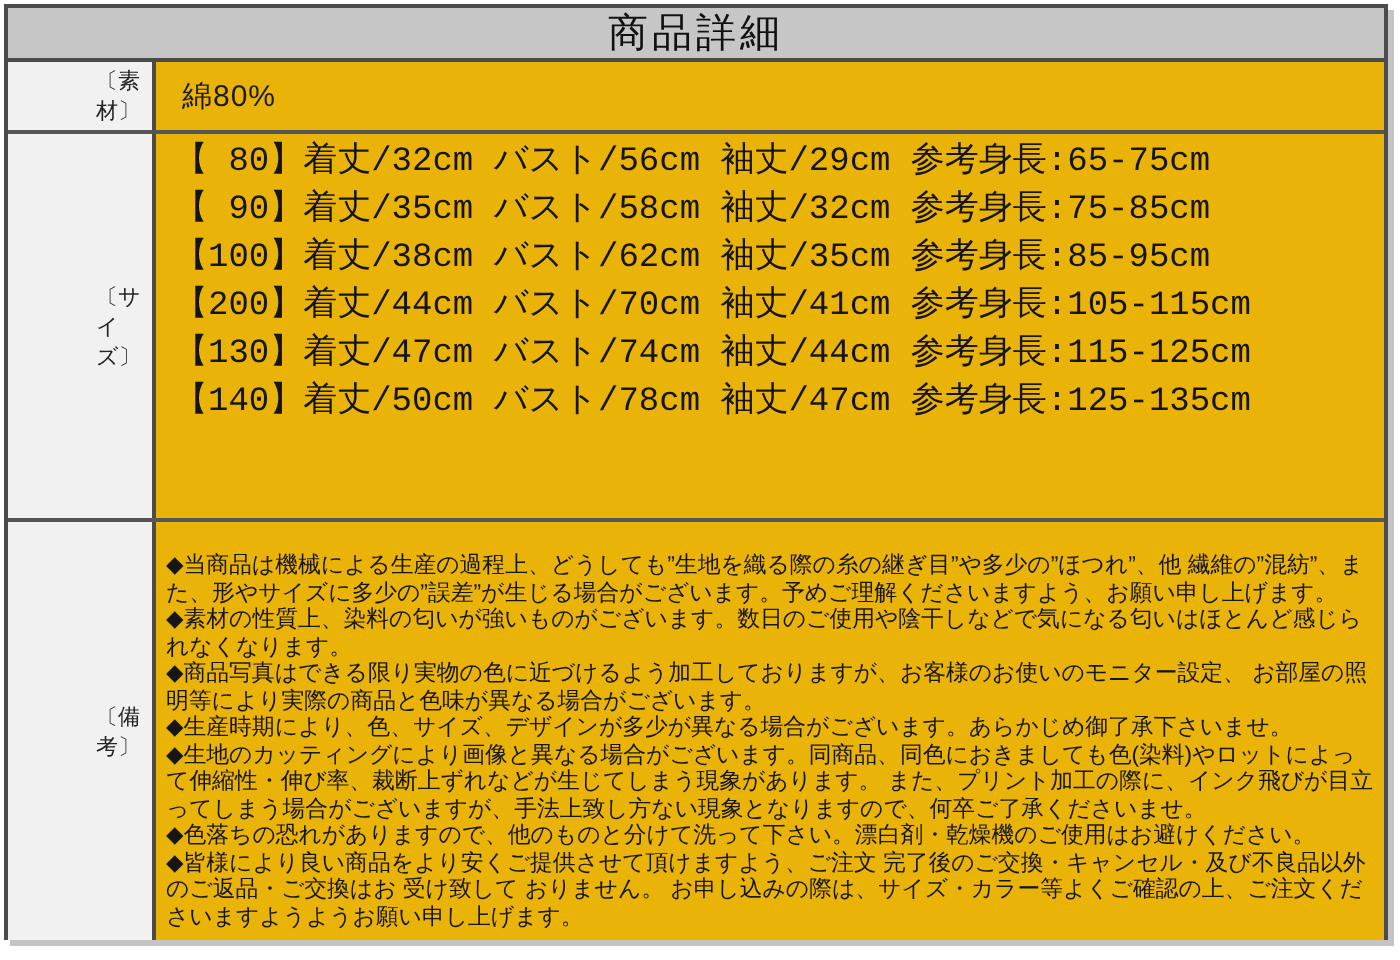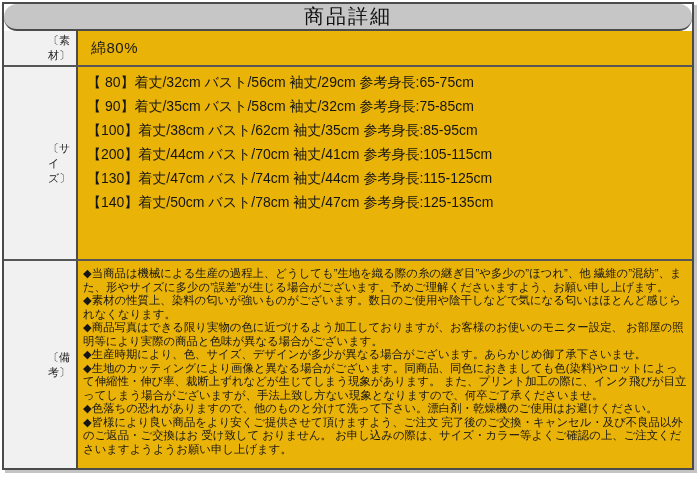--- a/index.html
+++ b/index.html
@@ -16,21 +16,21 @@
     position:absolute;left:2px;top:2px;width:692px;height:468px;
     border:2px solid var(--border);
     background:#fff;
     box-shadow:3px 3px 0 var(--shadow);
     display:flex;flex-direction:column;
   }
   .thead{
     height:27px;flex:0 0 27px;
     background:var(--header-bg);
     border-bottom:2px solid var(--border);
-    display:flex;align-items:center;justify-content:center;border-radius:13px;
+    display:flex;align-items:center;justify-content:center;
   }
   .title{
     font-family:"DejaVu Serif","Liberation Serif",serif;
     font-size:20px;letter-spacing:2px;color:#111;
   }
   .trow{display:flex;border-bottom:2px solid #565656;}
   .trow:last-child{border-bottom:none;}
   .tlabel{
     flex:0 0 74px;width:74px;
     background:var(--label-bg);
@@ -40,26 +40,26 @@
   }
   .tcell{flex:1;background:#eab308;min-width:0;}
   .row-material{flex:0 0 36px;height:36px;}
   .row-material .tcell{
     display:flex;align-items:center;
     padding-left:13px;font-size:15px;letter-spacing:0.5px;
   }
   .row-sizes{flex:0 0 194px;height:194px;}
   .row-sizes .tcell{padding:3px 4px 0 9px;}
   .size-line{
-    font-family:Liberation Sans, sans-serif;
-    font-size:14px;line-height:24px;white-space:nowrap;
+    font-family:Liberation Mono, monospace;
+    font-size:17px;line-height:24px;white-space:nowrap;
     color:#151515;
   }
   .row-notes{flex:1 1 auto;}
-  .row-notes .tcell{padding:6px 3px 4px 5px;}
+  .row-notes .tcell{padding:16px 3px 4px 5px;}
   .note-item{
     font-size:11.4px;line-height:13.5px;color:#161616;
     letter-spacing:0;
   }
 </style>
 </head>
 <body>
 
 <div class="tbl">
 

